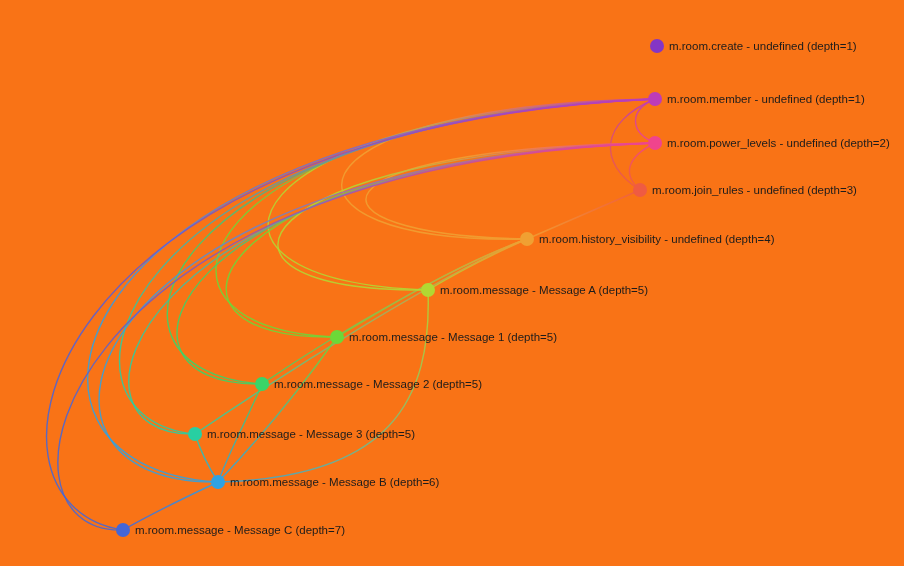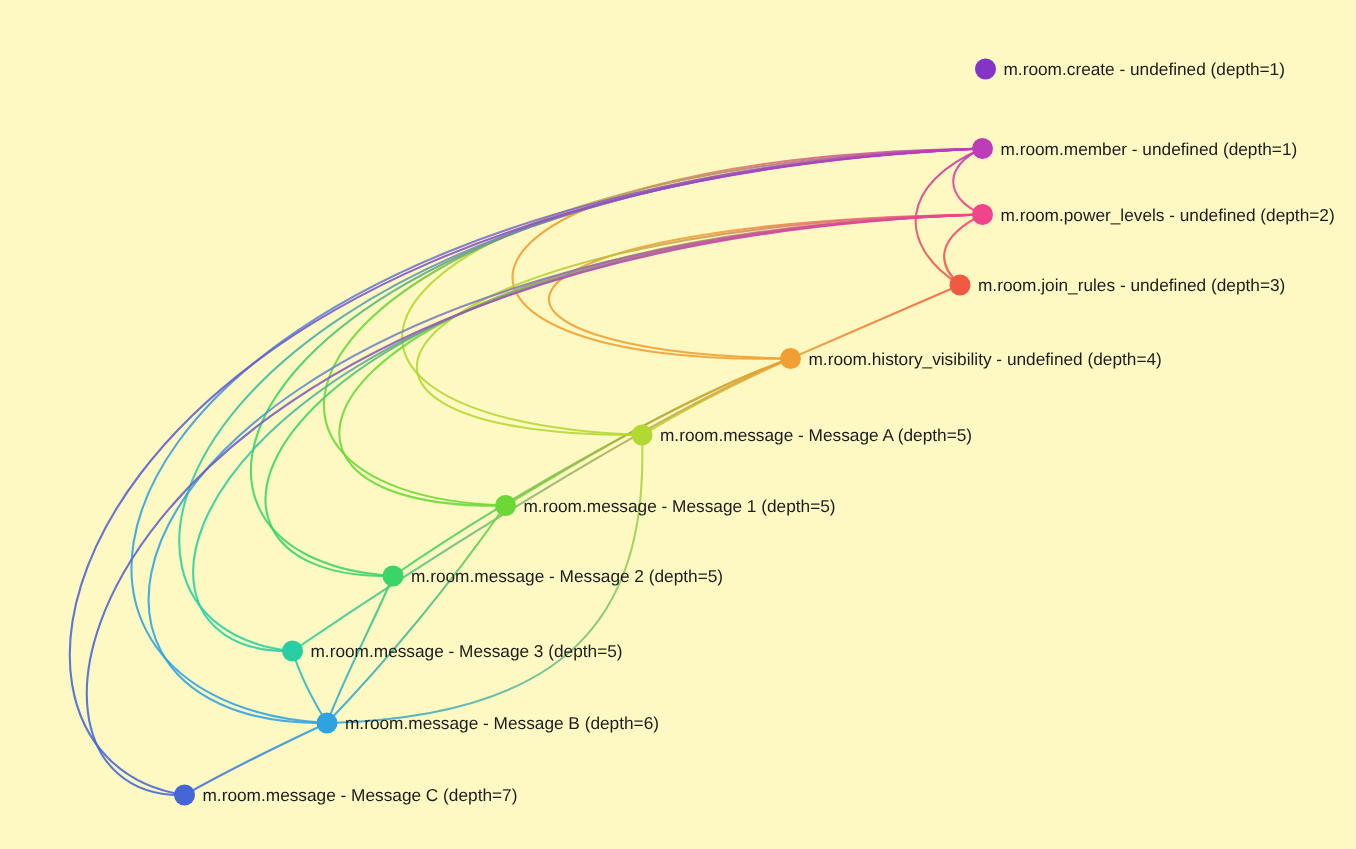--- a/index.html
+++ b/index.html
@@ -4,21 +4,21 @@
 <style>
   html, body {
     margin: 0;
     padding: 0;
     background: #ffffff;
   }
   .canvas-wrap {
     position: relative;
     width: 904px;
     height: 566px;
-    background: #fef9c3;
+    background: #f97316;
     overflow: hidden;
     font-family: "Liberation Sans", sans-serif;
   }
   svg.dag {
     display: block;
     width: 904px;
     height: 566px;
   }
   svg.dag text {
     font-family: "Liberation Sans", sans-serif;

